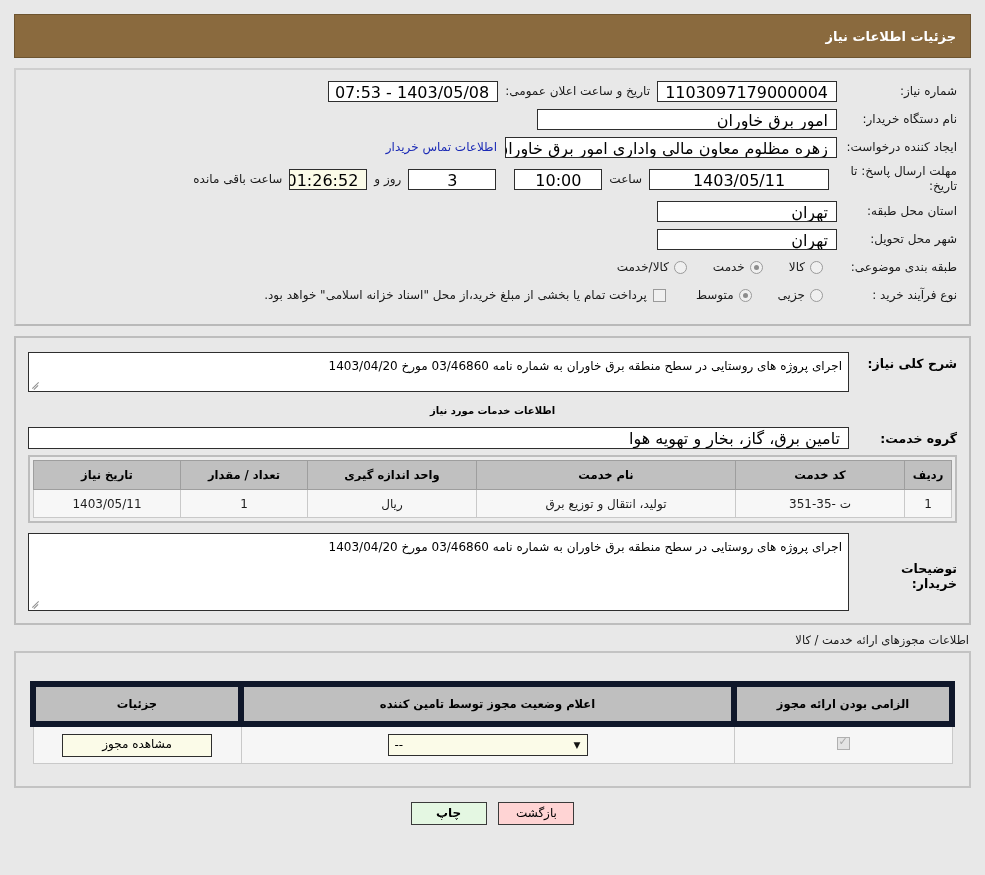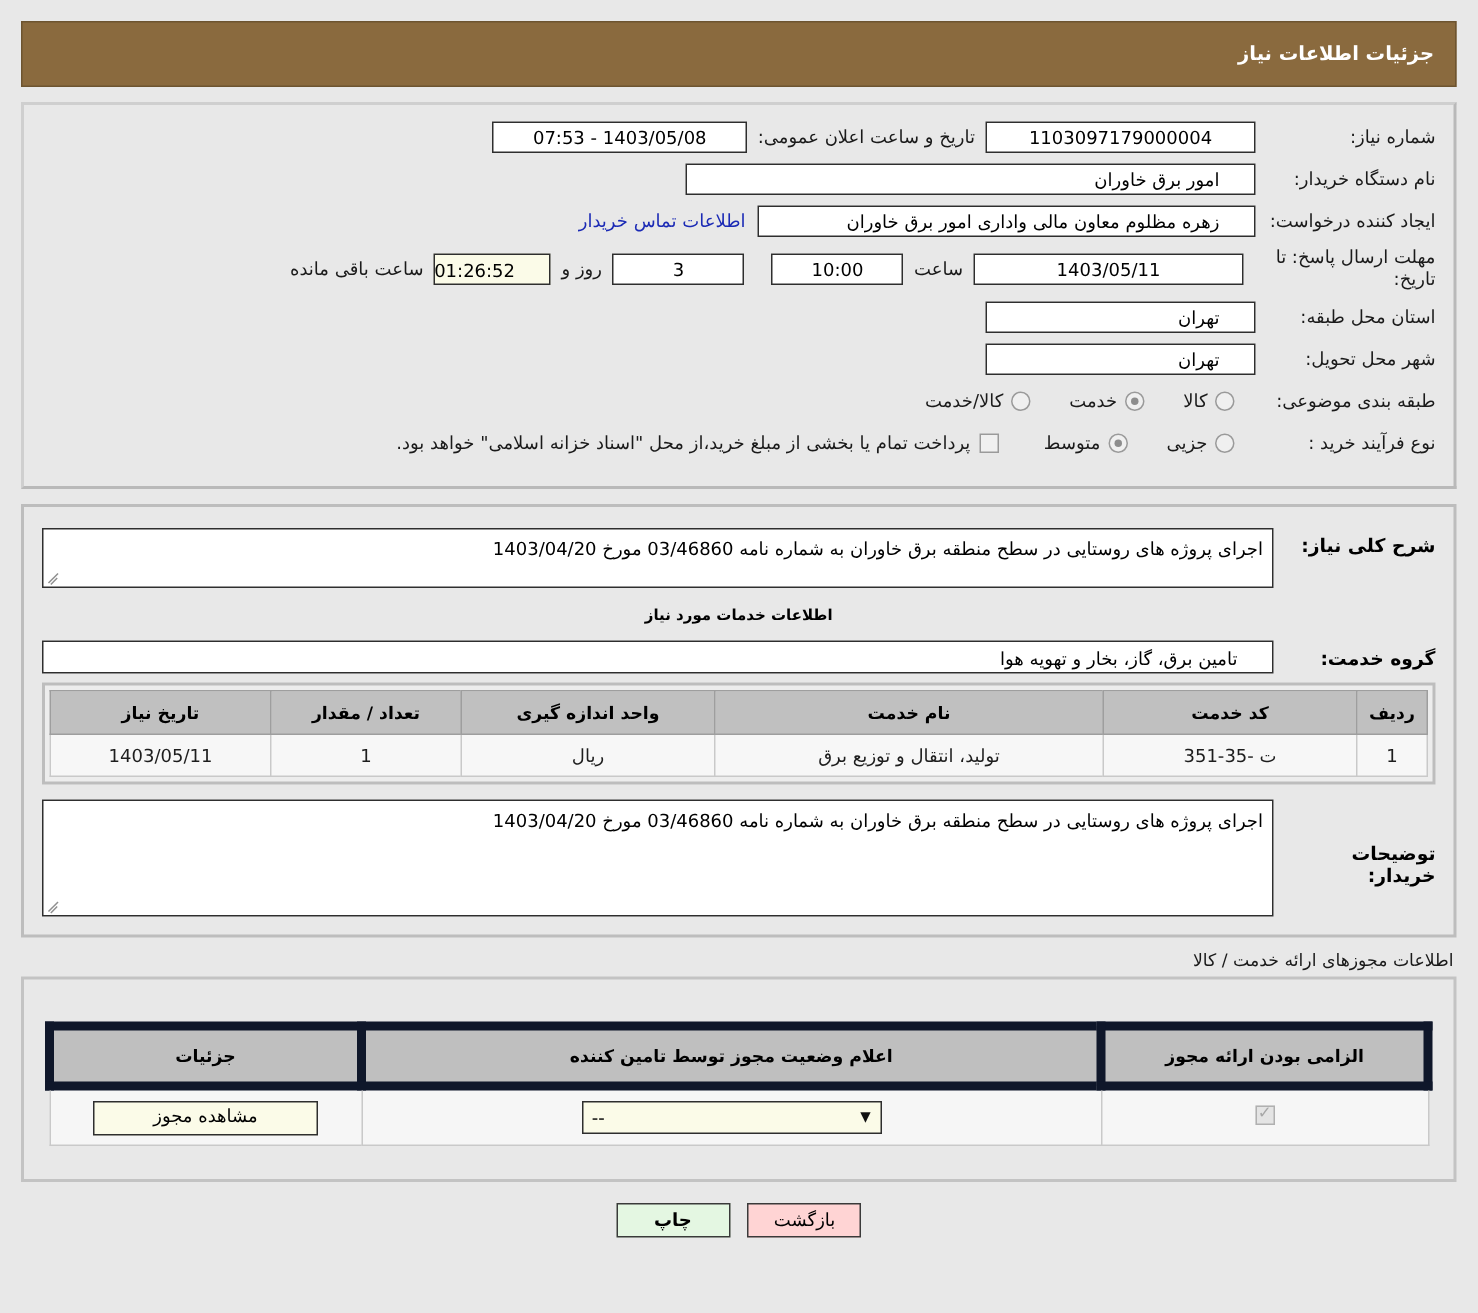--- a/index.html
+++ b/index.html
@@ -90,33 +90,33 @@
     box-sizing: border-box;
     line-height: 1.25;
   }
   .lbl.wide { width: 128px; flex-basis: 128px; }
 
   .fld {
     background: #ffffff;
     border: 1px solid #2e2e2e;
     height: 21px;
     line-height: 21px;
-    font-size: 12px;
-    padding: 0 23px;
+    font-size: 16px;
+    padding: 0 8px;
     box-sizing: border-box;
     text-align: center;
     color: #000;
     overflow: hidden;
     white-space: nowrap;
   }
   .fld.right { text-align: right; }
   .fld.yellow { background: #fbfbe8; }
 
   .w-needno  { width: 180px; }
-  .w-org     { width: 380px; }
+  .w-org     { width: 300px; }
   .w-creator { width: 332px; }
   .w-date    { width: 180px; }
   .w-prov    { width: 180px; }
   .w-time    { width: 88px; }
   .w-days    { width: 88px; }
   .w-remain  { width: 78px; }
   .w-pubdate { width: 170px; }
 
   .inline-lbl {
     font-size: 12px;

